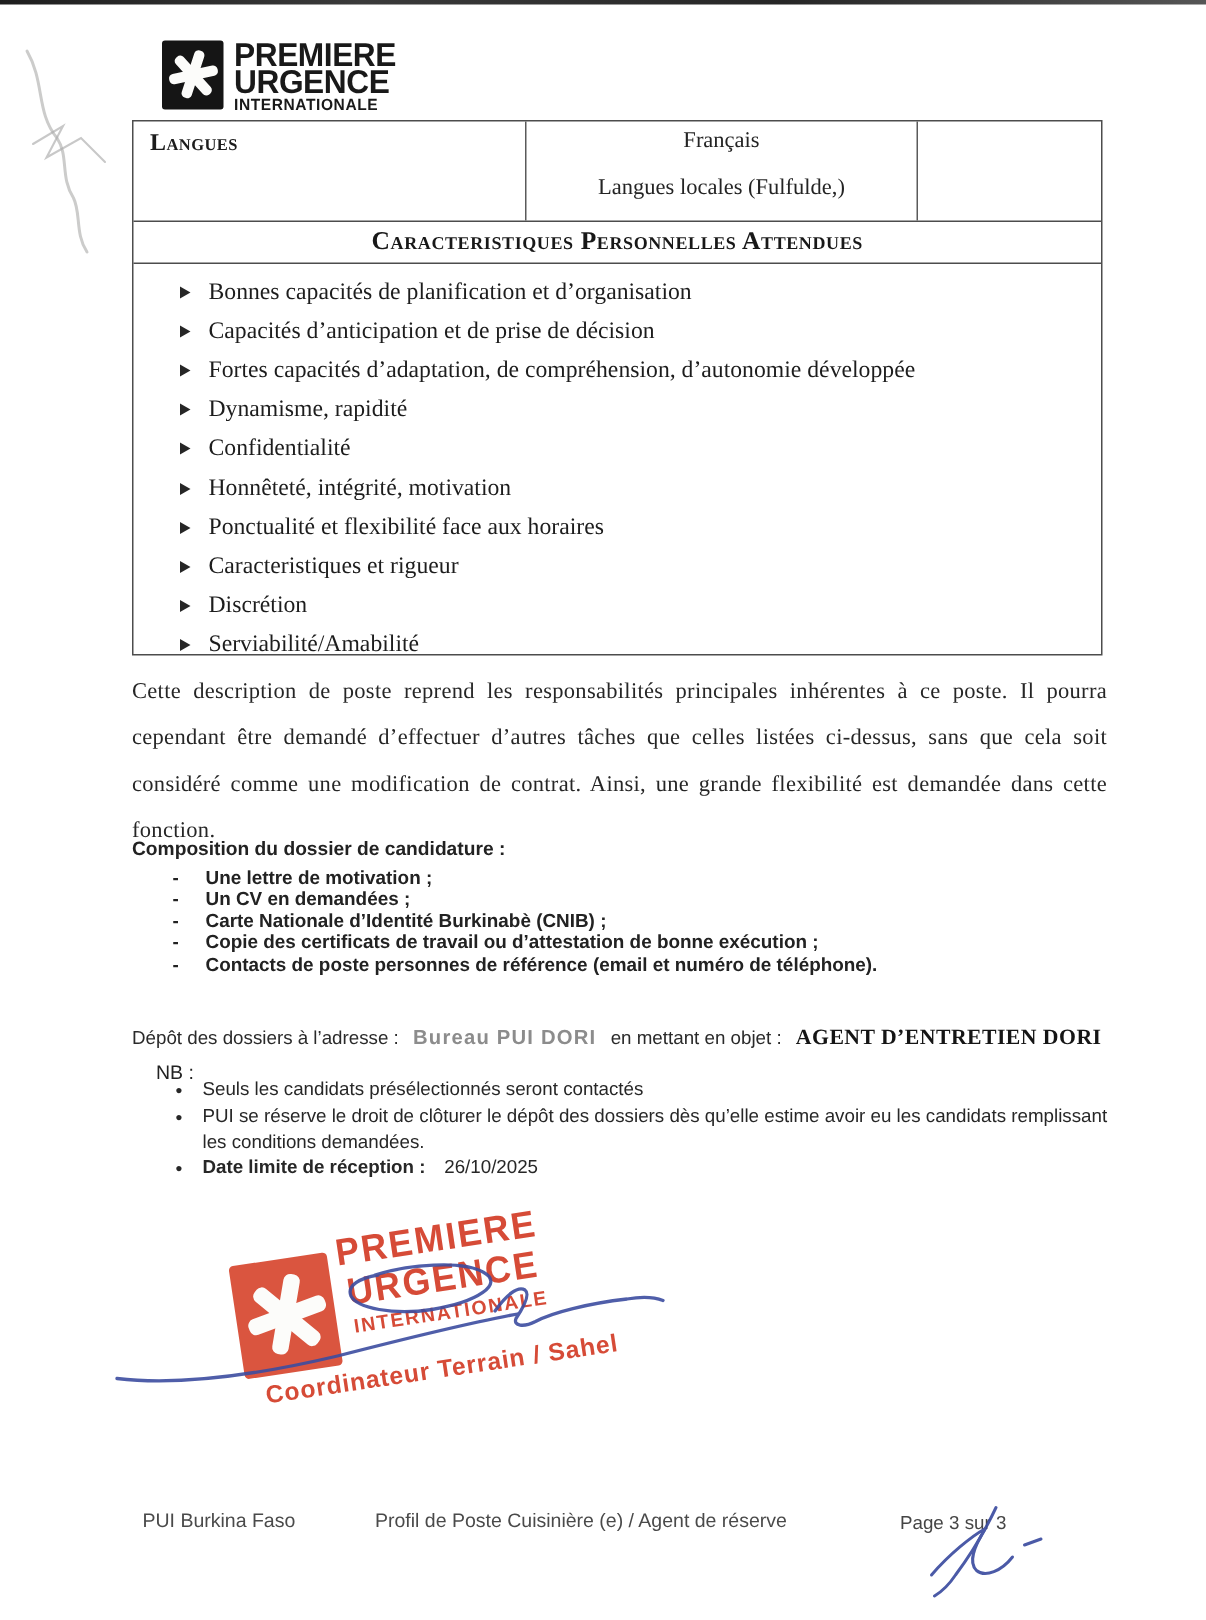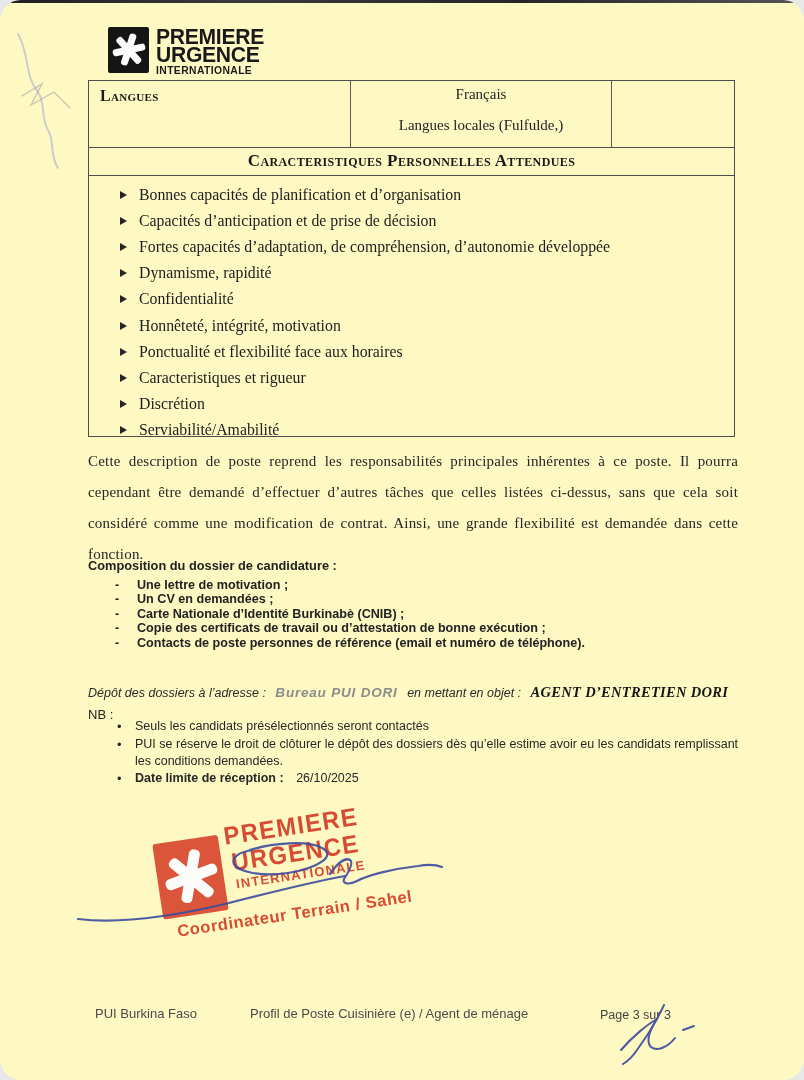--- a/index.html
+++ b/index.html
@@ -1,19 +1,19 @@
 <!DOCTYPE html>
 <html><head>
 <meta charset="utf-8">
 <style>
   html,body{margin:0;padding:0;background:#e8e8e8;}
   .page{
     position:relative;width:804px;height:1080px;margin:0 auto;
-    background:#fef9c3;overflow:hidden;
-    font-family:"Liberation Serif","DejaVu Serif",serif;color:#242424;border-radius:21px;
+    background:#ffffff;overflow:hidden;
+    font-family:"Liberation Serif","DejaVu Serif",serif;color:#242424;
   }
   .abs{position:absolute;}
   
   .scan-top{left:0;top:0;width:804px;height:3px;
     background:linear-gradient(90deg,#1e1e1e,#3a3a3a 30%,#262626 65%,#555);}
   
   .logo{left:108px;top:27px;display:flex;align-items:flex-start;}
   .logo-sq{width:41px;height:46px;background:#151515;border-radius:2px;flex:0 0 auto;}
   .logo-text{margin-left:7px;font-family:"Liberation Sans",sans-serif;font-weight:bold;color:#191919;transform:scaleX(.96);transform-origin:left top;}
   .logo-l1{font-size:22px;line-height:19px;letter-spacing:-.3px;}
@@ -38,24 +38,24 @@
     border-bottom:4.5px solid transparent;margin-right:12px;flex:0 0 auto;}
   
   .para{left:88px;top:446px;width:650px;text-align:justify;font-size:15px;line-height:31px;color:#262626;letter-spacing:.2px;word-spacing:1.5px;}
   
   .comp{left:88px;top:558px;width:560px;font-family:"Liberation Sans",sans-serif;font-weight:bold;color:#222;}
   .comp-title{font-size:12.8px;line-height:16px;}
   .comp ul{list-style:none;margin:4px 0 0 0;padding:0;}
   .comp li{position:relative;padding-left:49px;font-size:12.6px;line-height:14.4px;}
   .comp li::before{content:"-";position:absolute;left:27px;}
   
-  .depot{left:88px;top:684px;width:660px;font-family:"Liberation Sans",sans-serif;font-size:12.5px;color:#2a2a2a;font-style:italic;}
+  .depot{left:88px;top:684px;width:660px;font-family:"Liberation Sans",sans-serif;font-size:12.5px;color:#2a2a2a;}
   .bureau{font-weight:bold;color:#8c8c8c;font-size:13.5px;letter-spacing:.8px;margin:0 6px;}
   .objet{font-family:"Liberation Serif",serif;font-weight:bold;font-size:14.5px;color:#151515;letter-spacing:.3px;margin-left:6px;}
-  .nb-label{left:88px;top:707px;font-family:"Liberation Sans",sans-serif;font-size:13px;color:#222;}
+  .nb-label{left:104px;top:707px;font-family:"Liberation Sans",sans-serif;font-size:13px;color:#222;}
   .nb{left:88px;top:718px;width:652px;font-family:"Liberation Sans",sans-serif;font-size:12.5px;color:#272727;}
   .nb ul{list-style:none;margin:0;padding:0;}
   .nb li{position:relative;padding-left:47px;line-height:17px;margin-bottom:.5px;}
   .nb li::before{content:"\2022";position:absolute;left:29px;font-size:13px;}
   .nb .bold{font-weight:bold;}
   .date-val{margin-left:9px;}
   
   .stamp{left:128px;top:812px;width:330px;height:122px;transform:rotate(-8.5deg);
     font-family:"Liberation Sans",sans-serif;font-weight:bold;color:rgba(211,60,38,.92);}
   .stamp-sq{position:absolute;left:30px;top:12px;width:66px;height:76px;background:rgba(214,66,42,.9);border-radius:3px;}
@@ -210,21 +210,21 @@
 
   <svg class="overlay" width="804" height="1080">
     <g stroke="#3c4da0" stroke-width="2.2" fill="none" stroke-linecap="round" opacity="0.9">
       <path d="M78 919 C120 924 170 917 225 904 C268 893 312 882 345 876"></path>
       <path d="M250 850 C272 843 308 840 322 848 C337 856 318 868 288 873 C262 877 238 872 234 864 C231 857 240 852 252 850"></path>
       <path d="M330 874 C337 864 345 857 350 860 C354 863 348 873 344 879 C342 884 349 885 357 881 C368 875 392 869 418 866 C429 864 437 865 442 867"></path>
     </g>
   </svg>
 
   <div class="abs foot f-left">PUI Burkina Faso</div>
-  <div class="abs foot f-center">Profil de Poste Cuisinière (e) / Agent de ménage</div>
+  <div class="abs foot f-center">Profil de Poste Cuisinière (e) / Agent de réserve</div>
   <div class="abs foot f-right">Page 3 sur 3</div>
 
   <svg class="overlay" width="804" height="1080">
     <g stroke="#3c4da0" stroke-width="2" fill="none" stroke-linecap="round" opacity="0.92">
       <path d="M664 1005 C656 1022 646 1038 637 1050 C633 1056 628 1061 623 1064"></path>
       <path d="M621 1050 C633 1036 648 1024 657 1019 C650 1030 645 1041 651 1047 C657 1052 668 1047 675 1038"></path>
       <path d="M683 1030 L694 1026"></path>
     </g>
   </svg>
 

